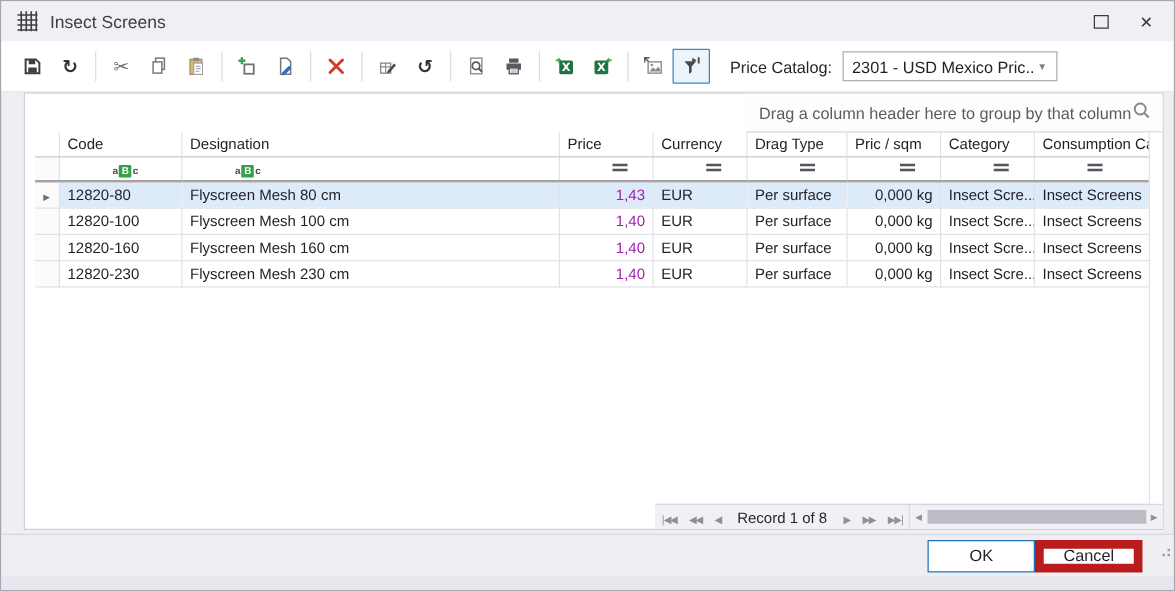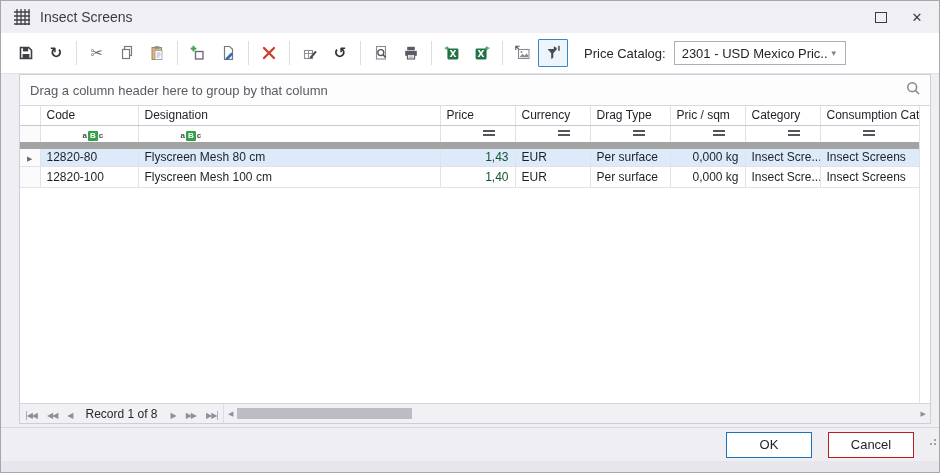--- a/index.html
+++ b/index.html
@@ -21,54 +21,54 @@
   .tb-btn{width:30px;height:28px;display:flex;align-items:center;justify-content:center;border:1px solid transparent;box-sizing:border-box;border-radius:1px;}
   .tb-btn.active{border:1px solid #3b87c6;background:#edf5fc;}
   .tb-sep{width:1px;height:24px;background:#dddce2;margin:0 5px;flex:0 0 1px;}
   .glyph{font-family:"DejaVu Sans",sans-serif;font-size:15px;color:#33333a;font-weight:bold;line-height:1;}
   .glyph.gray{color:#6e6e76;font-weight:normal;}
   .pc-label{font-size:13px;color:#26262c;margin:0 8px 0 16px;white-space:nowrap;}
   .dropdown{width:172px;height:24px;border:1px solid #aeacb8;background:#fff;display:flex;align-items:center;font-size:13px;color:#1f1f26;padding:0 4px 0 7px;box-sizing:border-box;}
   .dropdown .dd-text{flex:1;white-space:nowrap;overflow:hidden;}
   .dd-arrow{color:#85858d;font-size:8px;padding:0 3px;}
   
-  .grid{position:absolute;left:18px;top:73px;width:912px;height:350px;background:#fff;border:1px solid #cfced5;box-sizing:border-box;display:flex;flex-direction:column;}
+  .grid{position:absolute;left:18px;top:73px;width:912px;height:350px;background:#fff;border:1px solid #cfced5;box-sizing:border-box;display:flex;flex-direction:column;align-items:flex-end;}
   .group-panel{height:30px;flex:0 0 30px;border-bottom:1px solid #d8d7dd;display:flex;align-items:center;padding:0 8px 0 10px;color:#5a5a63;font-size:13px;background:#fdfdfe;}
   .group-panel .gp-text{flex:1;}
   .grid-body{flex:1;position:relative;overflow:hidden;}
   table.data{border-collapse:collapse;table-layout:fixed;width:902px;font-size:12px;color:#1f1f26;}
   table.data td{padding:0 6px;height:20px;border-right:1px solid #e2e1e7;border-bottom:1px solid #e2e1e7;white-space:nowrap;overflow:hidden;box-sizing:border-box;}
   tr.hdr td{height:19px;border-bottom:1px solid #c9c8cf;color:#1f1f26;background:#fff;}
-  tr.flt td{height:20px;border-bottom:7px solid #a3a3a3;padding-left:42px;}
+  tr.flt td{height:20px;border-bottom:2px solid #a3a3a3;padding-left:42px;}
   tr.row td{height:21px;}
   tr.row.selected td{background:#dceafa;}
   td.gutter{width:20px;padding:0;text-align:center;background:#fbfbfc;border-right:1px solid #d8d7dd;}
   tr.row td.gutter{background:#fbfbfc;}
   td.r{text-align:right;}
-  td.price-val{color:#14532d;text-align:right;}
+  td.price-val{color:#a21caf;text-align:right;}
   .row-arrow{font-size:7px;color:#6e6e76;font-family:"DejaVu Sans",sans-serif;}
   
   .abc{font-size:8px;font-weight:bold;color:#4a4a52;letter-spacing:0;display:inline-flex;align-items:center;line-height:1;}
   .abc .bgrn{background:#35a04a;color:#fff;padding:1px 2px;margin:0 1px;border-radius:1px;font-size:8px;}
   .eq{display:inline-block;width:12px;}
   .eq i{display:block;height:2px;background:#55555e;margin:2px 0;}
   .vstrip{position:absolute;top:0;right:0;bottom:0;width:10px;background:#fff;border-left:1px solid #e2e1e7;}
   
   .nav-row{flex:0 0 19px;border-top:1px solid #d5d4db;background:#f1f0f5;display:flex;align-items:center;font-size:12px;}
   .nav-btn{font-family:"DejaVu Sans",sans-serif;font-size:8px;color:#8f8f98;padding:0 5px;letter-spacing:-1px;}
   .nav-text{color:#26262c;margin:0 8px;white-space:nowrap;}
   .hscroll{flex:1;height:100%;position:relative;display:flex;align-items:center;border-left:1px solid #dddce2;}
   .hs-arrow{font-family:"DejaVu Sans",sans-serif;font-size:7px;color:#8f8f98;padding:0 4px;}
   .hs-thumb{height:11px;width:175px;background:#bdbcc4;}
   .hs-spacer{flex:1;}
   
-  .footer{position:absolute;left:0;right:0;top:426px;height:34px;border-top:1px solid #d8d7de;background:#efeef3;display:flex;align-items:center;justify-content:flex-end;padding-right:25px;gap:16px;box-sizing:border-box;}
+  .footer{position:absolute;left:0;right:0;top:426px;height:34px;border-top:1px solid #d8d7de;background:#efeef3;display:flex;align-items:center;justify-content:flex-end;padding-right:25px;box-sizing:border-box;}
   .btn{width:86px;height:26px;background:#fff;display:flex;align-items:center;justify-content:center;font-size:13px;color:#1f1f26;box-sizing:border-box;}
   .btn.ok{border:1px solid #1a72bb;}
-  .btn.cancel{border:1px solid #b91c1c;}
+  .btn.cancel{border:7px solid #b91c1c;}
   .bottom-edge{position:absolute;left:0;right:0;top:460px;height:13px;background:#e7e6ed;}
   .grip{position:absolute;right:3px;bottom:16px;width:8px;height:8px;}
   .grip i{position:absolute;width:2px;height:2px;background:#a3a2ab;}
   .grip i:nth-child(1){right:0;bottom:0;}
   .grip i:nth-child(2){right:0;bottom:4px;}
   .grip i:nth-child(3){right:4px;bottom:0;}
 </style>
 </head>
 <body>
 
@@ -304,20 +304,42 @@
             <td class="gutter"></td>
             <td>12820-100</td>
             <td>Flyscreen Mesh 100 cm</td>
             <td class="price-val">1,40</td>
             <td>EUR</td>
             <td>Per surface</td>
             <td class="r">0,000 kg</td>
             <td>Insect Scre...</td>
             <td>Insect Screens</td>
           </tr>
+          <tr class="row">
+            <td class="gutter"></td>
+            <td>12820-160</td>
+            <td>Flyscreen Mesh 160 cm</td>
+            <td class="price-val">1,40</td>
+            <td>EUR</td>
+            <td>Per surface</td>
+            <td class="r">0,000 kg</td>
+            <td>Insect Scre...</td>
+            <td>Insect Screens</td>
+          </tr>
+          <tr class="row">
+            <td class="gutter"></td>
+            <td>12820-230</td>
+            <td>Flyscreen Mesh 230 cm</td>
+            <td class="price-val">1,40</td>
+            <td>EUR</td>
+            <td>Per surface</td>
+            <td class="r">0,000 kg</td>
+            <td>Insect Scre...</td>
+            <td>Insect Screens</td>
+          </tr>
         </tbody>
       </table>
     <div class="vstrip"></div>
   </div>
   <div class="nav-row">
     <span id="nav-left"><span class="nav-btn">|◀◀</span><span class="nav-btn">◀◀</span><span class="nav-btn">◀</span></span>
     <span class="nav-text">Record 1 of 8</span>
     <span id="nav-right"><span class="nav-btn">▶</span><span class="nav-btn">▶▶</span><span class="nav-btn">▶▶|</span></span>
     <div class="hscroll">
       <span class="hs-arrow">◀</span>

